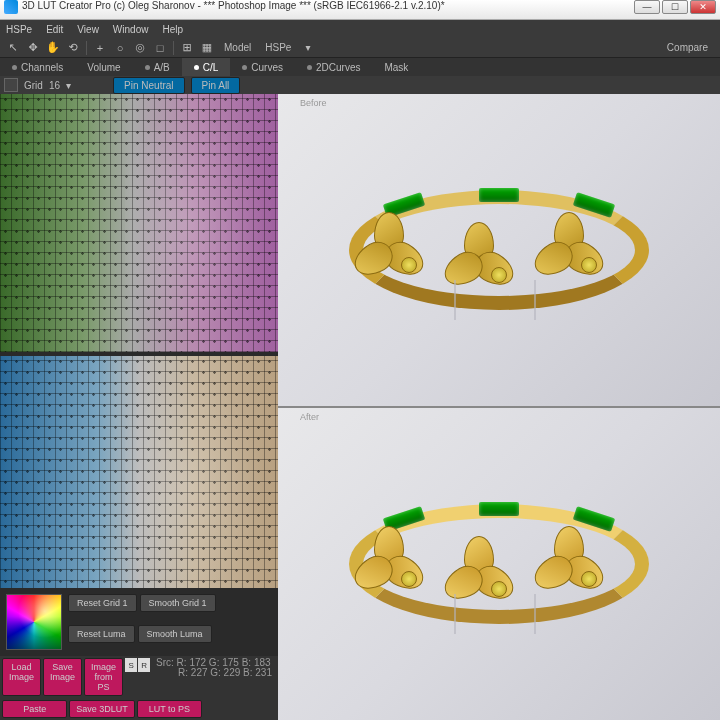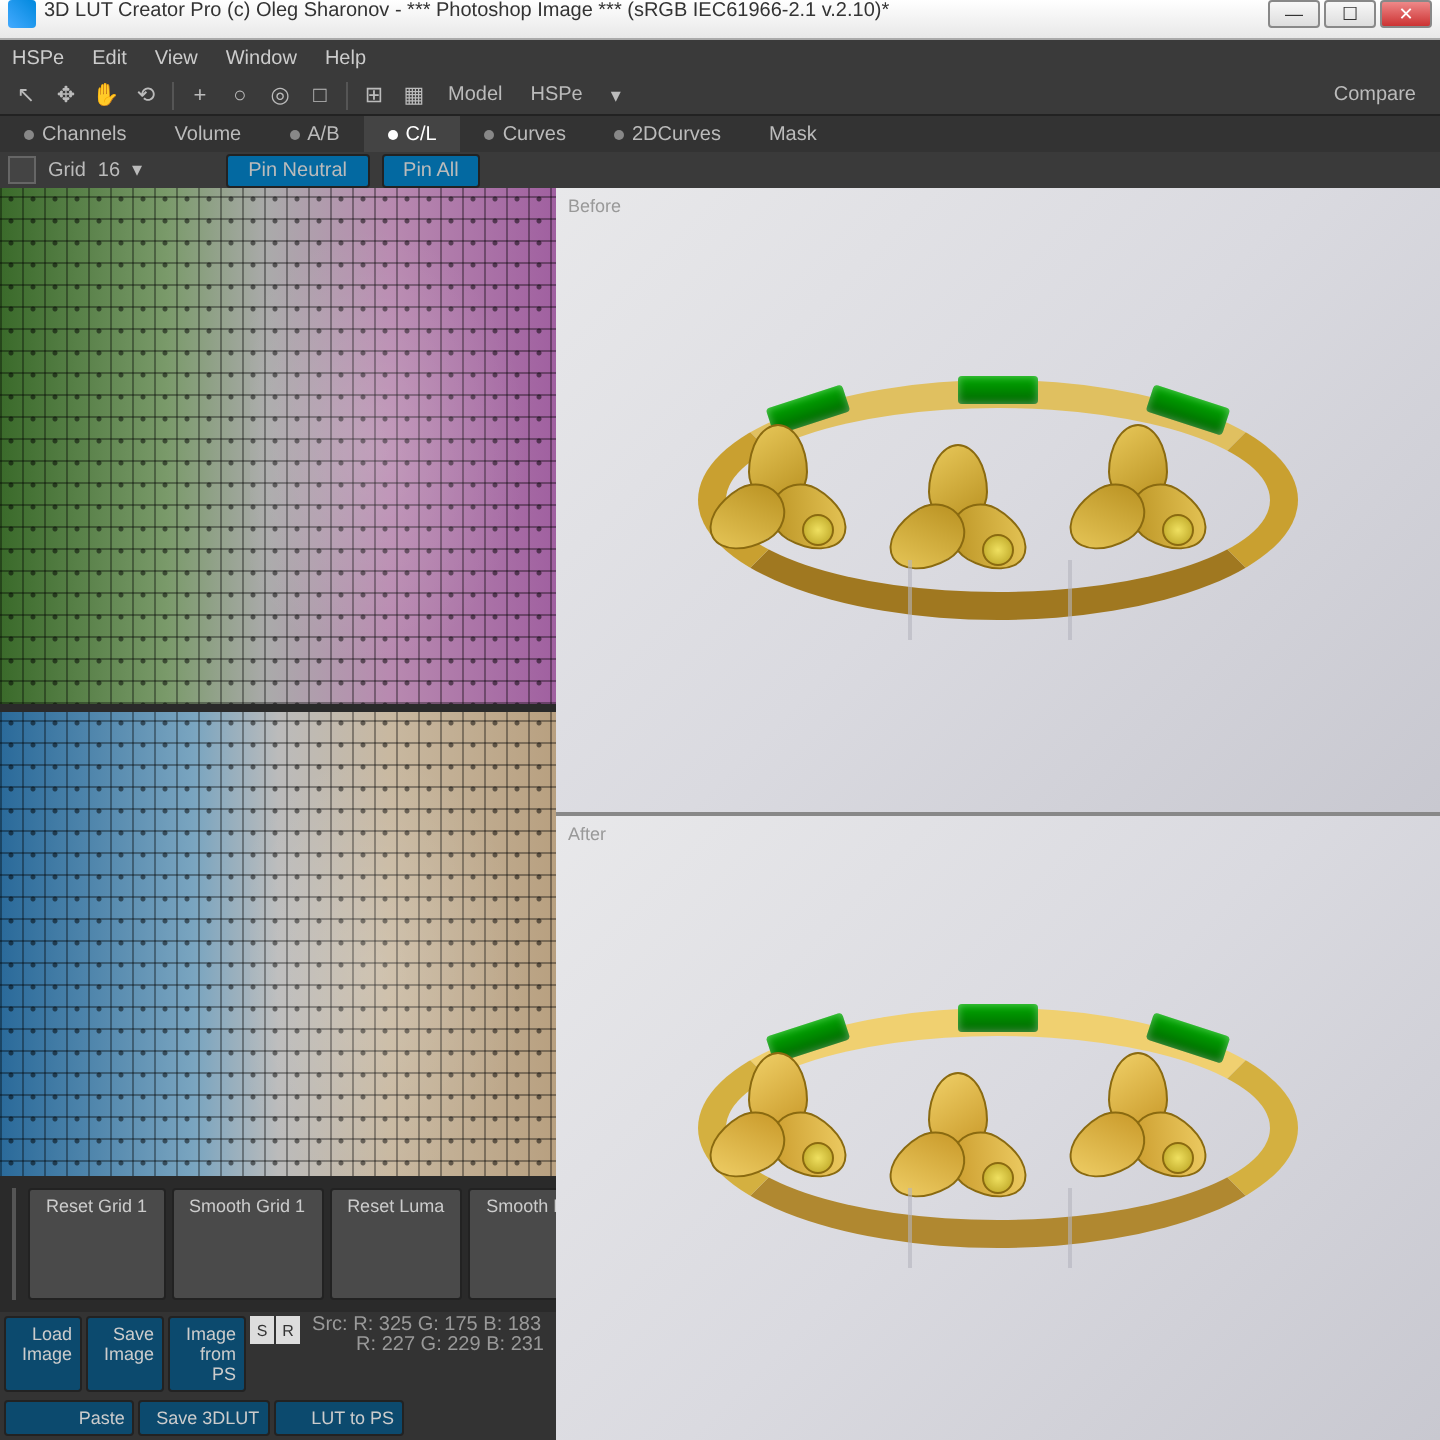--- a/index.html
+++ b/index.html
@@ -31,34 +31,34 @@
 .gridB{height:258px;background:linear-gradient(90deg,#2a6a9a 0%,#7aa5c0 35%,#bbb 50%,#c8b8a0 70%,#b8a080 100%);position:relative;margin-top:4px}
 .mesh{position:absolute;inset:0;background-image:
  repeating-linear-gradient(0deg,rgba(0,0,0,.35) 0 1px,transparent 1px 11px),
  repeating-linear-gradient(90deg,rgba(0,0,0,.35) 0 1px,transparent 1px 11px)}
 .mesh::after{content:"";position:absolute;inset:0;background-image:
  radial-gradient(circle,rgba(0,0,0,.5) 1px,transparent 1.5px);background-size:11px 11px}
 .warp{position:absolute;top:0;left:45%;width:55%;height:100%;background:radial-gradient(ellipse at 40% 50%,rgba(255,255,255,.15),transparent 60%)}
 .btmctrl{padding:6px;display:flex;gap:6px}
 .swatch{width:56px;height:56px;background:conic-gradient(red,yellow,lime,cyan,blue,magenta,red);position:relative;border:1px solid #555}
 .swatch::after{content:"";position:absolute;inset:0;background:radial-gradient(circle at 70% 30%,rgba(255,255,255,.6),transparent 50%),linear-gradient(180deg,transparent 40%,rgba(0,0,0,.6))}
-.btncol{display:flex;flex-direction:row;gap:3px}
+.btncol{display:flex;flex-direction:column;gap:13px}
 .btnrow{display:flex;gap:3px}
 .btn{padding:3px 8px;background:#4a4a4a;border:1px solid #222;color:#ccc;border-radius:2px;font-size:9px;white-space:nowrap}
 .axis{display:flex;align-items:center;gap:6px;padding:4px 6px;color:#bbb}
 .slider{flex:1;height:3px;background:#555;position:relative;border-radius:2px}
 .slider .th{position:absolute;width:9px;height:9px;background:#ccc;border-radius:50%;top:-3px;left:55%}
 .loadrow{display:flex;gap:2px;padding:2px;background:#333}
-.lbtn{flex:1;padding:3px 4px;background:#0c4a6e;border:1px solid #222;color:#ccc;font-size:9px;text-align:right;border-radius:2px}
+.lbtn{flex:1;padding:3px 4px;background:#be185d;border:1px solid #222;color:#ccc;font-size:9px;text-align:center;border-radius:2px}
 .srbox{display:flex;gap:1px}
 .sr{width:12px;height:14px;background:#ddd;color:#333;display:flex;align-items:center;justify-content:center;font-size:8px}
 .readout{color:#999;font-size:8px;line-height:10px;padding:0 4px}
 .right{flex:1;background:#888;display:flex;flex-direction:column;gap:2px;padding:0}
 .preview{flex:1;background:linear-gradient(135deg,#e8e8ea 0%,#dadae0 50%,#c8c8d0 100%);position:relative;display:flex;align-items:center;justify-content:center}
-.plabel{position:absolute;top:4px;left:6px;color:#999;font-size:9px}
+.plabel{position:absolute;top:4px;left:22px;color:#999;font-size:9px}
 .jewel{width:330px;height:180px;position:relative}
 .band2{position:absolute;width:300px;height:120px;left:15px;top:30px;border-radius:50%;border:14px solid #c9a030;border-top-color:#e0c060;border-bottom-color:#a07820}
 .emer{position:absolute;width:40px;height:14px;background:linear-gradient(#0a0,#060);top:38px;border-radius:2px;box-shadow:inset 0 0 4px rgba(255,255,255,.4)}
 .e1{left:50px;transform:rotate(-18deg)}
 .e2{left:240px;transform:rotate(18deg)}
 .e3{left:145px;top:28px}
 .flower{position:absolute;width:70px;height:70px;top:70px}
 .flower .pet{position:absolute;width:30px;height:40px;background:linear-gradient(145deg,#e8c85a,#b89020);border-radius:50% 50% 50% 50%/60% 60% 40% 40%;border:1px solid #8a6a10}
 .flower .p1{transform:rotate(0deg) translateY(-18px)}
 .flower .p2{transform:rotate(120deg) translateY(-18px)}
@@ -178,21 +178,21 @@
     </div>
     <div class="loadrow">
       <div class="lbtn">Load Image</div>
       <div class="lbtn">Save Image</div>
       <div class="lbtn">Image from PS</div>
       <div class="srbox">
         <div class="sr">S</div>
         <div class="sr">R</div>
       </div>
       <div class="readout">
-        <div><span>Src:</span> <span>R: 325   G: 175   B: 183</span></div>
+        <div><span>Src:</span> <span>R: 172   G: 175   B: 183</span></div>
         <div style="margin-left:22px">R: 227   G: 229   B: 231</div>
       </div>
     </div>
     <div class="loadrow">
       <div class="lbtn">Paste</div>
       <div class="lbtn">Save 3DLUT</div>
       <div class="lbtn">LUT to PS</div>
       <div style="flex:1.3"></div>
     </div>
   </div>

